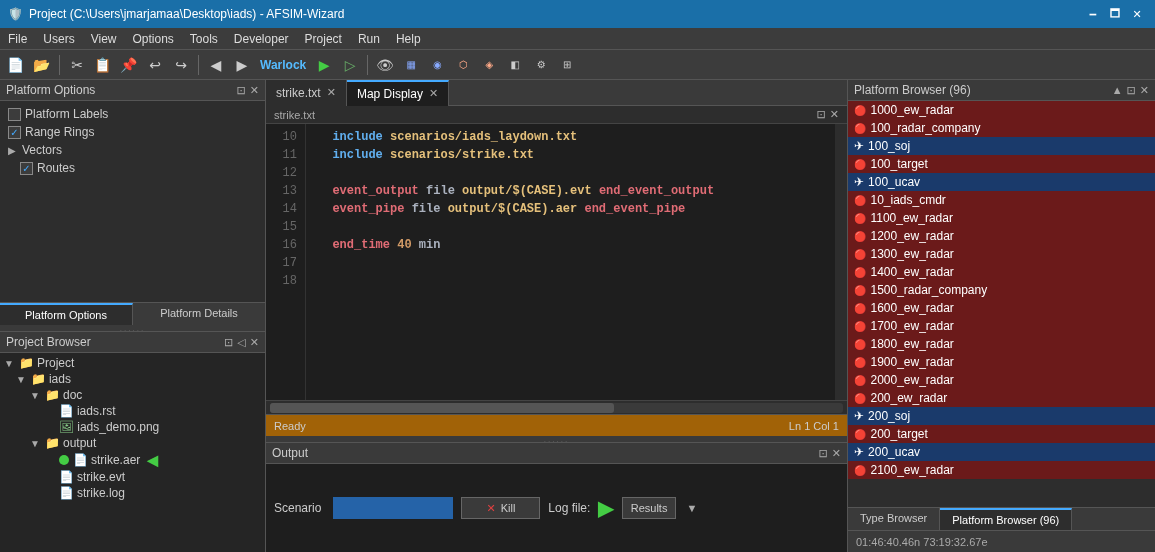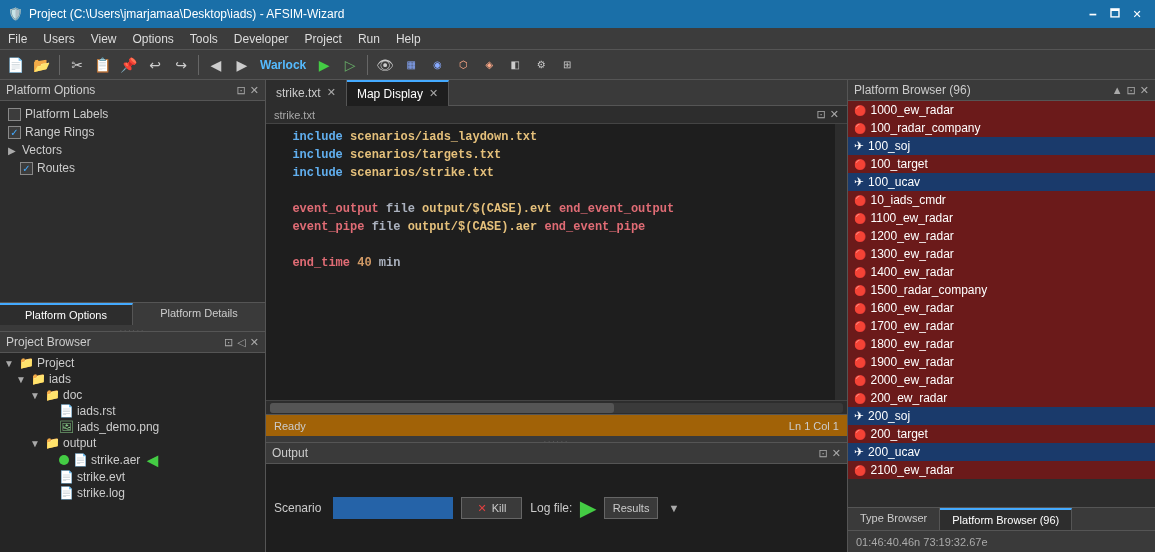--- a/index.html
+++ b/index.html
@@ -91,21 +91,21 @@
     .status-pos { color: #ccc; }
     .resize-handle { height: 6px; background: #3a3a3a; cursor: ns-resize; display: flex; align-items: center; justify-content: center; }
     .resize-handle::after { content: '......'; color: #666; font-size: 8px; letter-spacing: 2px; }
 
     
     #output-panel { height: 110px; display: flex; flex-direction: column; border-top: 1px solid #555; }
     .output-header { background: #3a3a3a; padding: 3px 6px; display: flex; align-items: center; justify-content: space-between; border-bottom: 1px solid #555; }
     .output-body { flex: 1; background: #1e1e1e; padding: 4px 8px; display: flex; align-items: center; gap: 8px; }
     .scenario-label { color: #ccc; font-size: 12px; margin-right: 4px; }
     .scenario-input { background: #2563a8; border: none; height: 22px; width: 120px; }
-    .kill-btn { background: #3a3a3a; border: 1px solid #666; color: #ccc; padding: 2px 15px; cursor: pointer; font-size: 11px; height: 22px; }
+    .kill-btn { background: #3a3a3a; border: 1px solid #666; color: #ccc; padding: 2px 24px; cursor: pointer; font-size: 11px; height: 22px; }
     .logfile-label { color: #ccc; font-size: 12px; }
     .arrow-right-green { color: #44cc44; font-size: 20px; font-weight: bold; }
     .results-btn { background: #3a3a3a; border: 1px solid #666; color: #ccc; padding: 2px 8px; cursor: pointer; font-size: 11px; height: 22px; }
 
     
     #right-panel { width: 308px; display: flex; flex-direction: column; border-left: 1px solid #555; }
     .right-panel-header { background: #3a3a3a; padding: 3px 6px; display: flex; align-items: center; justify-content: space-between; border-bottom: 1px solid #555; }
     .platform-list { flex: 1; overflow-y: auto; background: #2d2d2d; }
     .platform-item { display: flex; align-items: center; gap: 4px; padding: 2px 6px; cursor: pointer; }
     .platform-item.radar { background: #6b1a1a; }
@@ -287,23 +287,33 @@
 
     <div style="background:#2d2d2d;padding:2px 8px;border-bottom:1px solid #444;font-size:11px;color:#aaa;display:flex;justify-content:space-between;align-items:center;">
       <span>strike.txt</span>
       <div style="display:flex;gap:4px;">
         <span style="cursor:pointer;color:#aaa;">⊡</span>
         <span style="cursor:pointer;color:#aaa;">✕</span>
       </div>
     </div>
 
     <div id="editor-area">
+      <div class="line-numbers">
+        <div>10</div>
+        <div>11</div>
+        <div>12</div>
+        <div>13</div>
+        <div>14</div>
+        <div>15</div>
+        <div>16</div>
+        <div>17</div>
+        <div>18</div>
+      </div>
       <div class="editor-content">
         <div class="code-line">  <span style="color:#61afef;">include</span> <span style="color:#e5c07b;">scenarios/iads_laydown.txt</span></div>
-        <div class="code-line">  <span style="color:#61afef;">include</span> <span style="color:#e5c07b;">scenarios/targets.txt</span></div>
         <div class="code-line">  <span style="color:#61afef;">include</span> <span style="color:#e5c07b;">scenarios/strike.txt</span></div>
         <div class="code-line">&nbsp;</div>
         <div class="code-line">  <span style="color:#e06c75;">event_output</span> <span style="color:#abb2bf;">file</span> <span style="color:#e5c07b;">output/$(CASE).evt</span> <span style="color:#e06c75;">end_event_output</span></div>
         <div class="code-line">  <span style="color:#e06c75;">event_pipe</span> <span style="color:#abb2bf;">file</span> <span style="color:#e5c07b;">output/$(CASE).aer</span> <span style="color:#e06c75;">end_event_pipe</span></div>
         <div class="code-line">&nbsp;</div>
         <div class="code-line">  <span style="color:#e06c75;">end_time</span> <span style="color:#d19a66;">40</span> <span style="color:#abb2bf;">min</span></div>
         <div class="code-line">&nbsp;</div>
       </div>
       <div class="editor-scrollbar"></div>
     </div>

